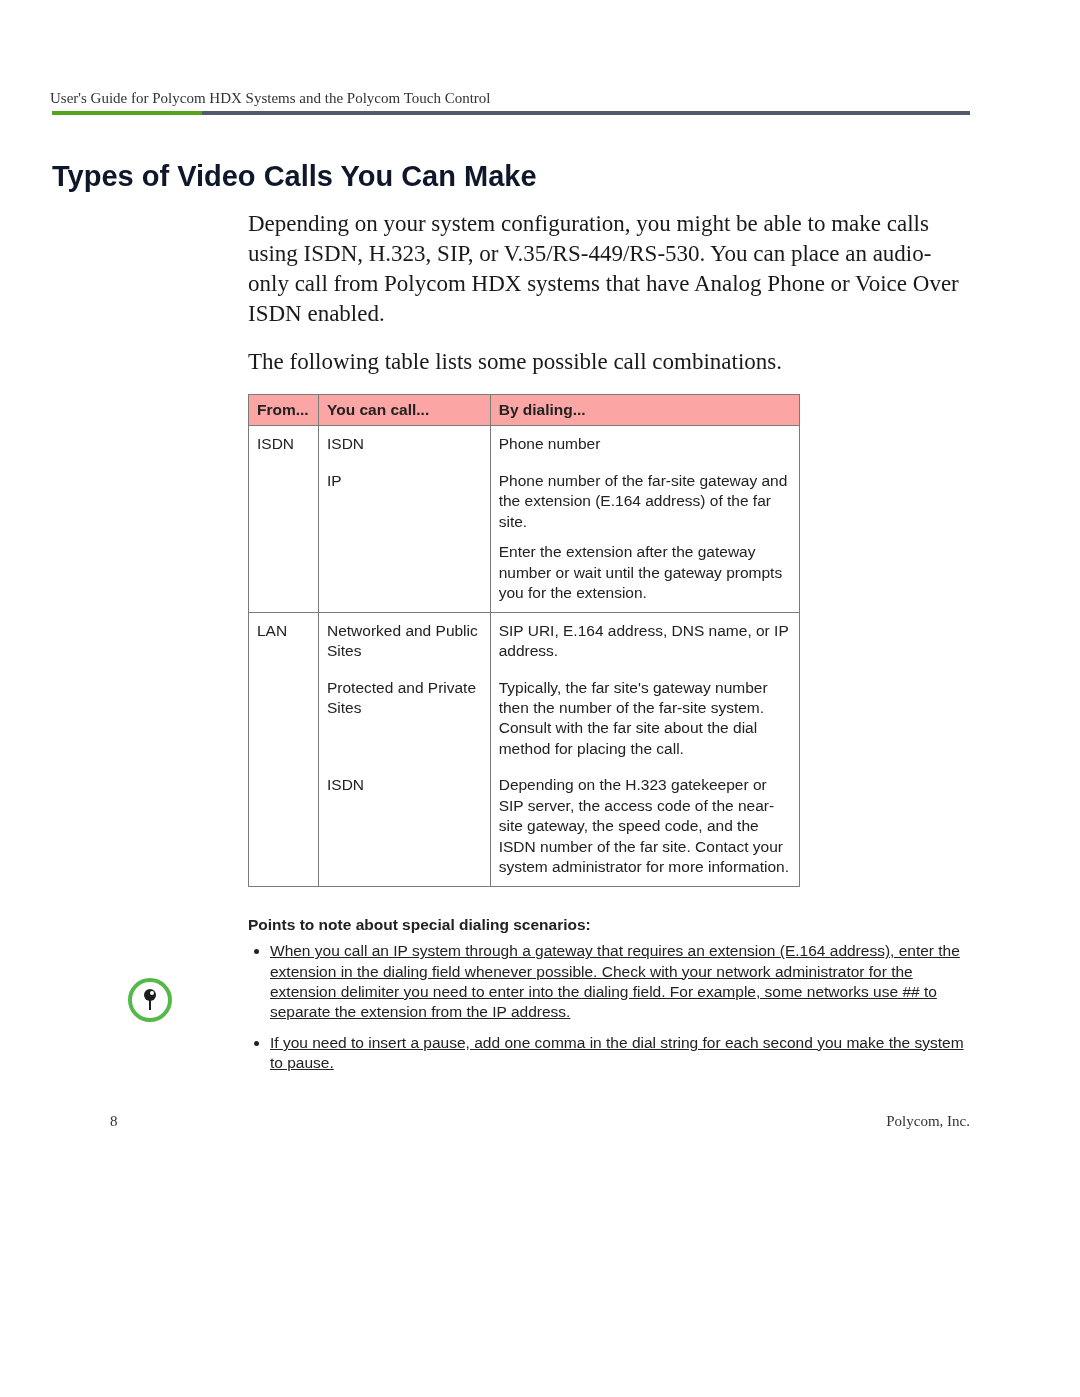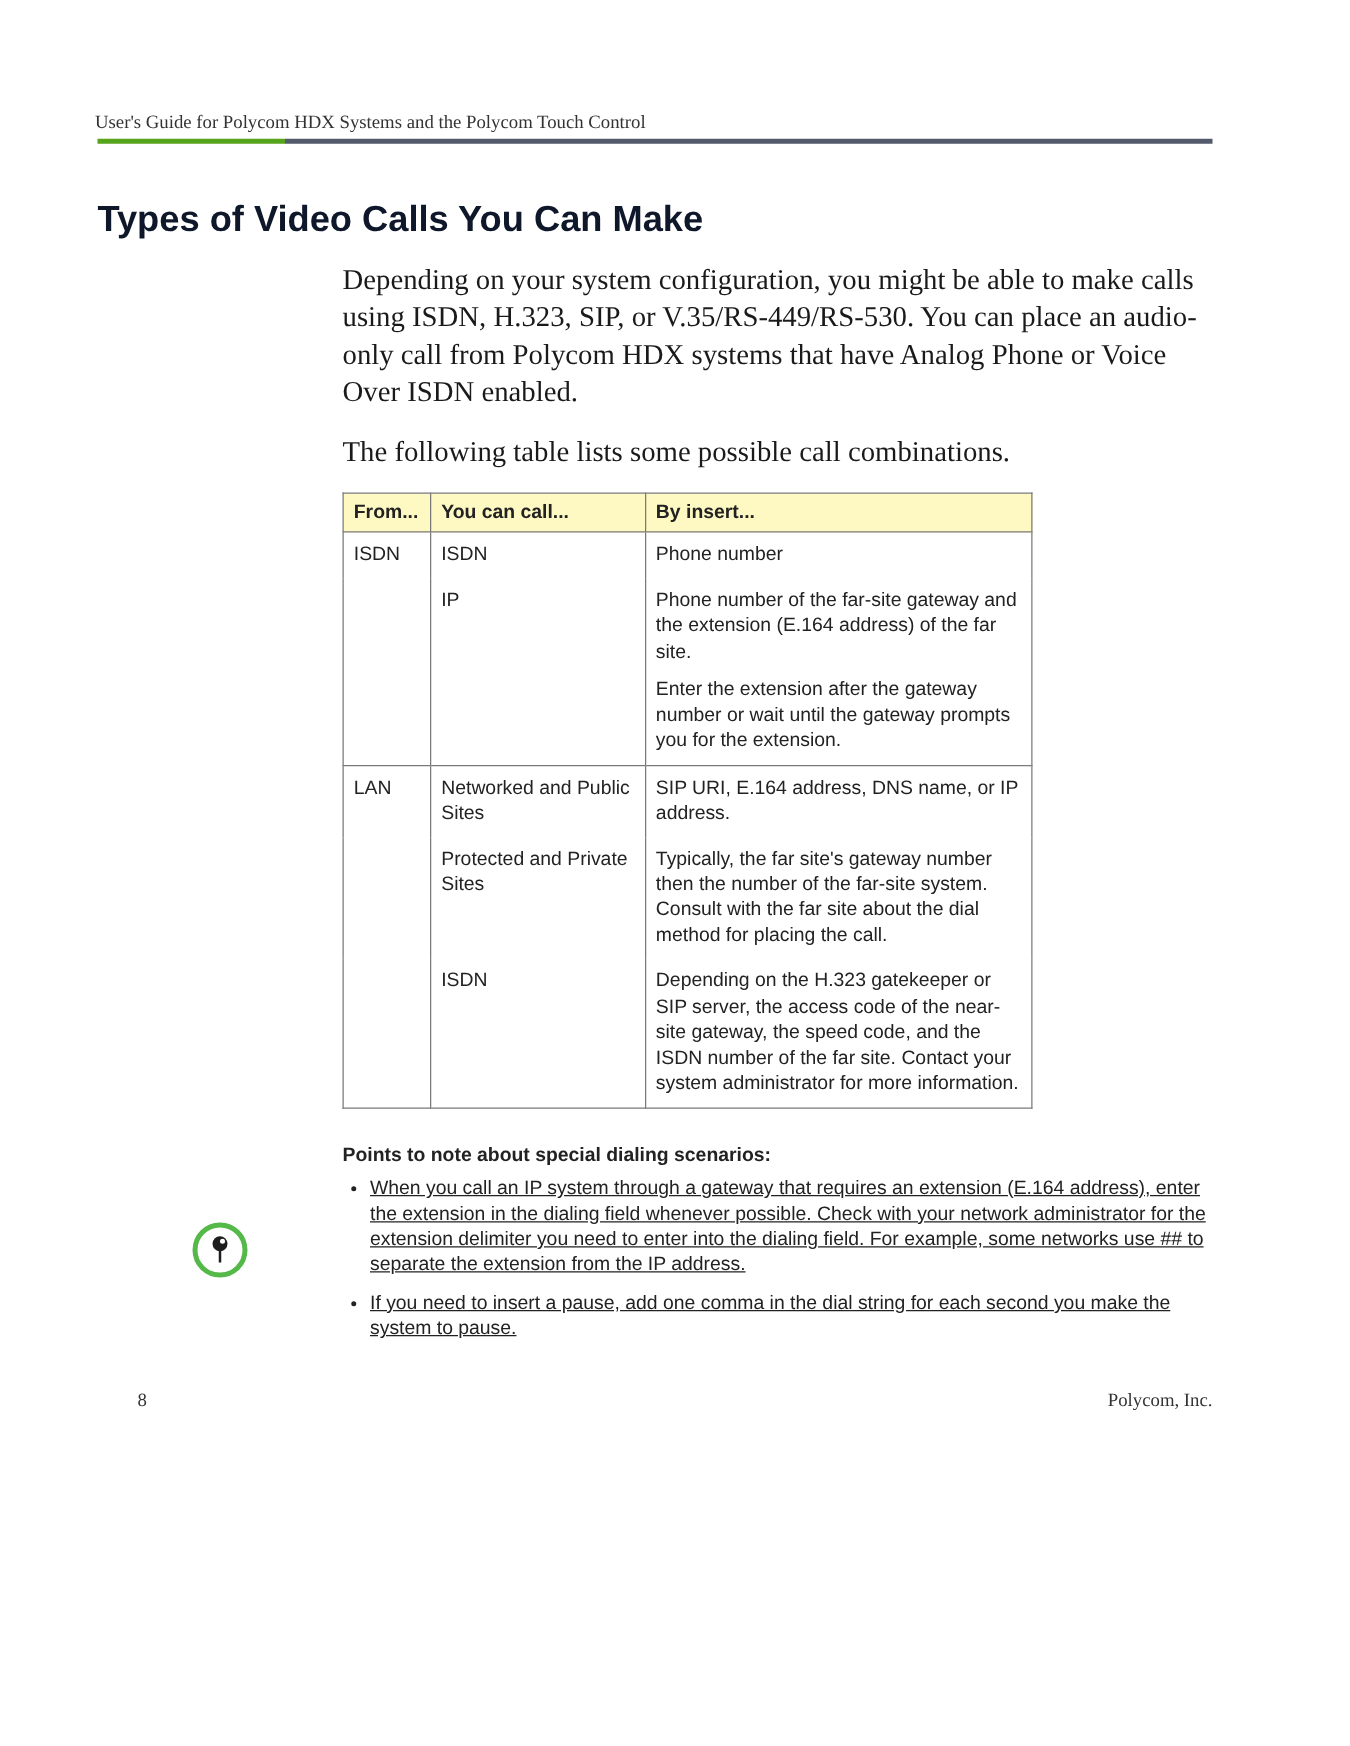--- a/index.html
+++ b/index.html
@@ -8,21 +8,21 @@
     background: #fff;
     width: 1080px;
     font-family: "Times New Roman", Times, serif;
     color: #000;
   }
   .page {
     position: relative;
     width: 1080px;
     height: 1238px;
     box-sizing: border-box;
-    padding: 90px 110px 0 78px;
+    padding: 90px 110px 0 52px;
   }
   .running-head {
     font-family: "Times New Roman", serif;
     font-size: 15px;
     color: #333;
     margin-left: -2px;
     margin-bottom: 4px;
   }
   .rule {
     height: 4px;
@@ -50,21 +50,21 @@
   table.combos {
     border-collapse: collapse;
     width: 552px;
     font-family: Arial, Helvetica, sans-serif;
     font-size: 15.5px;
     color: #222;
   }
   table.combos th {
     text-align: left;
     font-weight: bold;
-    background: #fef9c3;
+    background: #fca5a5;
     border: 1px solid #7a7a7a;
     border-bottom: 1px solid #7a7a7a;
     padding: 6px 8px 6px 8px;
   }
   table.combos td {
     border: 1px solid #7a7a7a;
     padding: 8px 8px 8px 8px;
     vertical-align: top;
     line-height: 1.32;
   }
@@ -143,21 +143,21 @@
     <table class="combos">
       <colgroup>
           <col class="c1">
           <col class="c2">
           <col class="c3">
         </colgroup>
       <thead>
         <tr>
           <th>From...</th>
           <th>You can call...</th>
-          <th>By insert...</th>
+          <th>By dialing...</th>
         </tr>
       </thead>
       <tbody>
 
         <tr>
           <td rowspan="2">ISDN</td>
           <td class="nb-bottom">ISDN</td>
           <td class="nb-bottom">Phone number</td>
         </tr>
         <tr>

